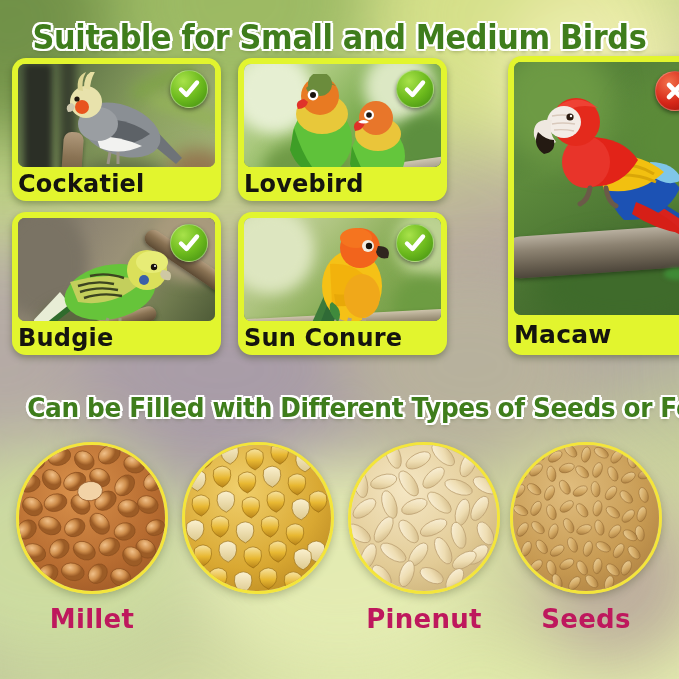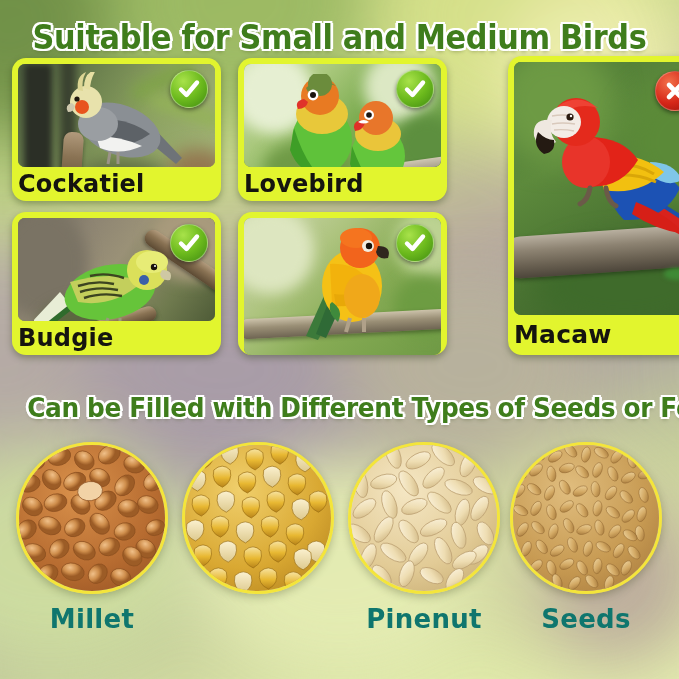--- a/index.html
+++ b/index.html
@@ -180,21 +180,21 @@
     border-radius: 50%;
     border: 3px solid #f4e53a;
     overflow: hidden;
     box-shadow: 0 3px 8px rgba(40,50,15,.28);
   }
   .seed-circle .seed-fill { position: absolute; inset: 0; }
   .seed-label {
     margin-top: 10px;
     font-size: 26px;
     font-weight: 600;
-    color: #0f766e;
+    color: #be185d;
     letter-spacing: .3px;
   }
 </style>
 </head>
 <body>
 
 <div id="page">
 
   <div class="bg-layer bg-base"></div>
   <div class="bg-layer bg-blobs">
@@ -397,20 +397,21 @@
             <path d="M50 94 L46 108" stroke="#b0a189" stroke-width="4" fill="none"></path>
             <path d="M64 94 L64 108" stroke="#b0a189" stroke-width="4" fill="none"></path>
           </svg>
         </div>
         <div class="badge badge-yes">
           <svg viewBox="0 0 24 24">
               <path d="M4 12.5 L9.5 18 L20 5.5" stroke="#ffffff" stroke-width="4.4" fill="none" stroke-linecap="round" stroke-linejoin="round"></path>
             </svg>
         </div>
       </div>
+      <div class="card-label">Sun Conure</div>
     </div>
 
     <div class="bird-card card-macaw">
       <div class="card-photo">
         <div class="scene">
           <div style="position:absolute;inset:0;background:linear-gradient(150deg,#4e7a36 0%,#5d8a3c 35%,#4a7332 65%,#3c6328 100%);"></div>
           <div class="bokeh" style="left:-20px;top:-20px;width:120px;height:120px;background:#6d9a44;filter:blur(14px);"></div>
           <div class="bokeh" style="left:110px;top:20px;width:110px;height:120px;background:#5b8a38;filter:blur(14px);"></div>
           <div class="bokeh" style="left:20px;top:180px;width:180px;height:90px;background:#3f6b2b;filter:blur(14px);"></div>
 

